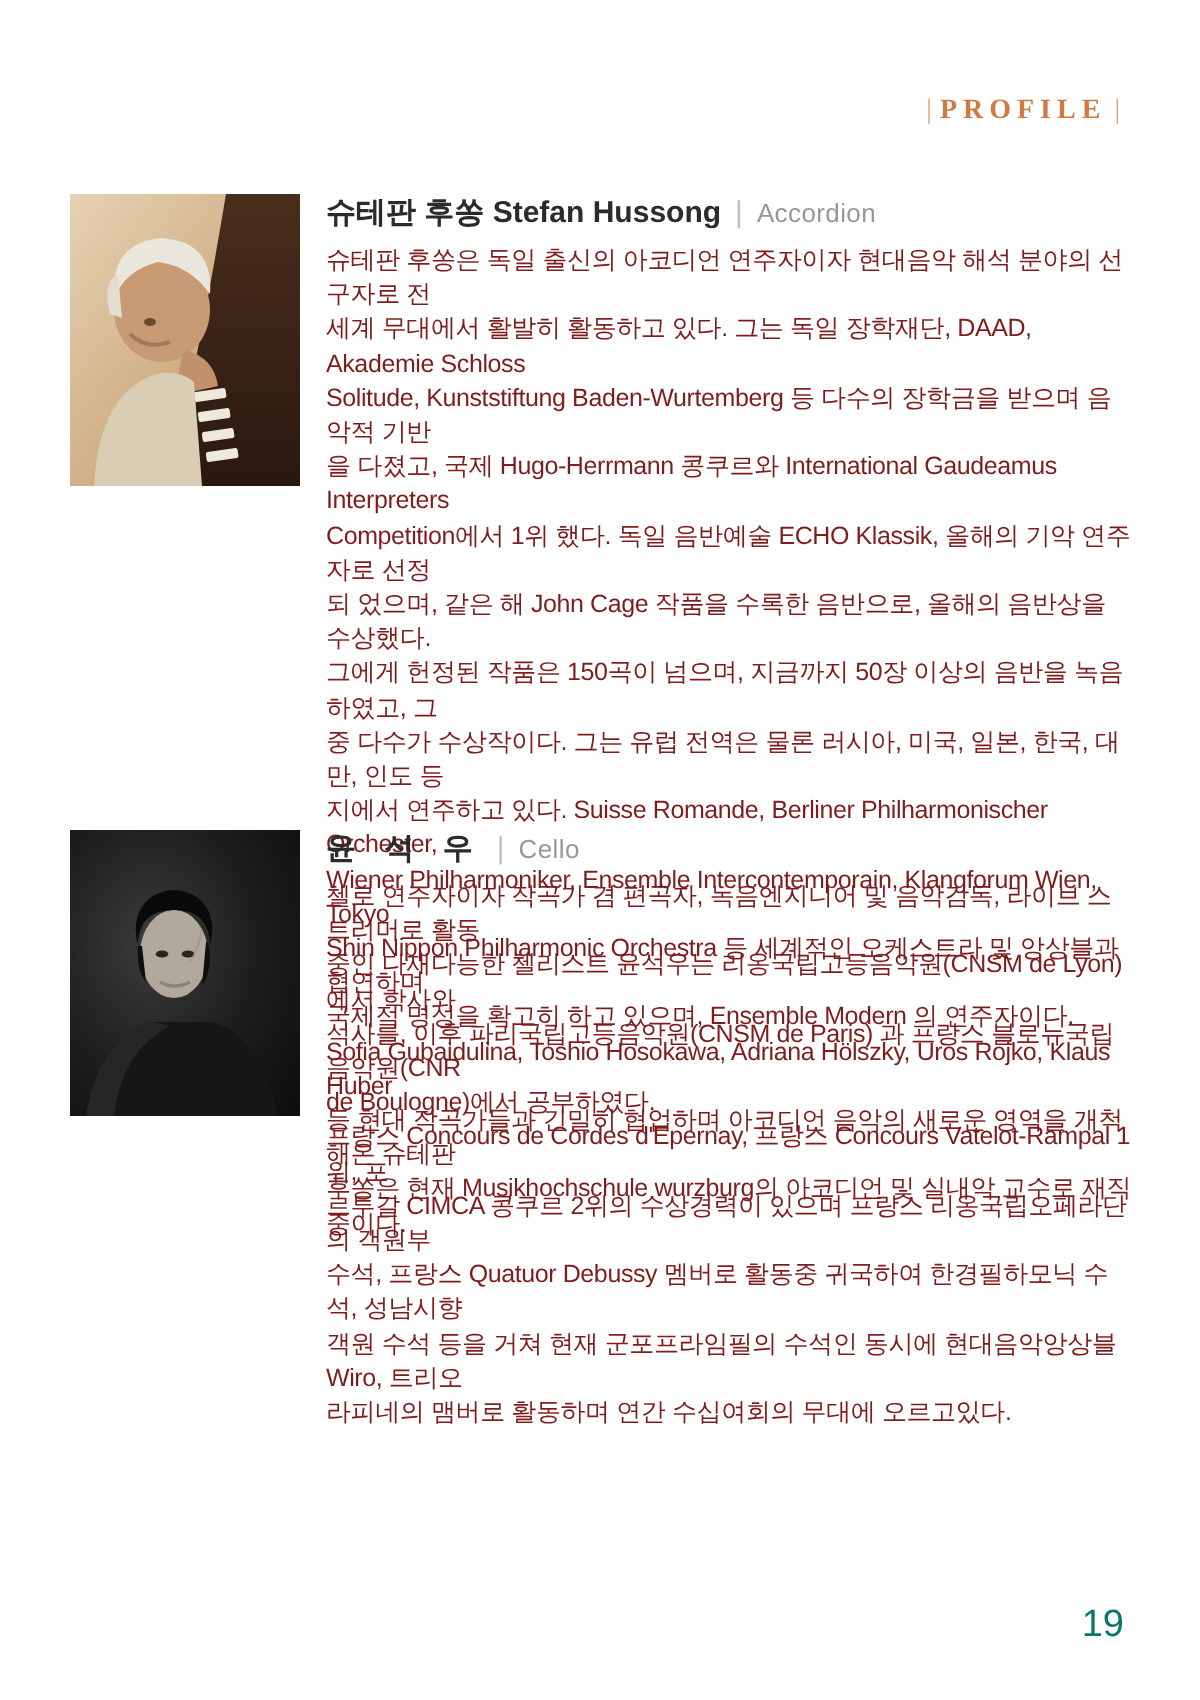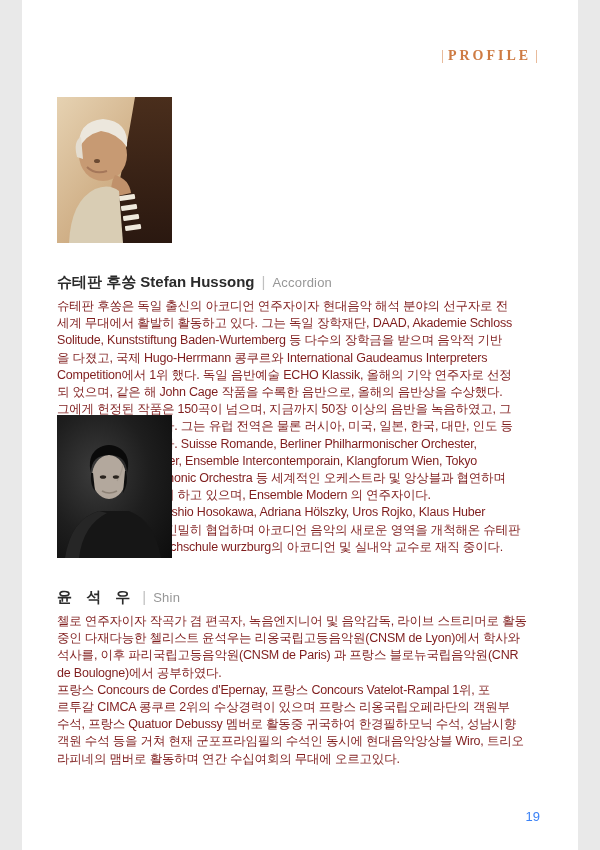--- a/index.html
+++ b/index.html
@@ -1,35 +1,35 @@
 <!DOCTYPE html>
 <html><head>
 <meta charset="utf-8">
 <style>
   * { margin:0; padding:0; box-sizing:border-box; }
   html,body { background:#e9e9e9; }
   .page {
     position:relative;
-    width:556px; height:850px;
+    width:600px; height:850px;
     margin:0 auto;
     background:#ffffff;
     font-family:"Liberation Sans", sans-serif;
     overflow:hidden;
   }
   .profile-tag {
     position:absolute; top:48px; right:36px;
     font-family:"Liberation Serif", serif;
     font-size:14px; font-weight:bold;
     color:#CE7B43; letter-spacing:3px;
     white-space:nowrap;
   }
   .profile-tag .bar { color:#DFA277; font-weight:normal; padding:0 4px; letter-spacing:0; }
   .profile-section {
     position:absolute; left:35px; width:532px;
-    display:flex; gap:30px; align-items:flex-start;flex-direction:column;
+    display:flex; gap:13px; align-items:flex-start;
   }
   .section-1 { top:97px; }
   .section-2 { top:415px; }
   .photo { width:115px; flex:none; display:block; }
   .photo svg { display:block; }
   .content { flex:1; min-width:0; }
   .p-header {
     font-size:15px; font-weight:bold; color:#2b2b2b;
     margin-bottom:6px; white-space:nowrap;
   }
@@ -37,21 +37,21 @@
   .p-header .name-spaced { letter-spacing:5px; }
   .p-header .sep { color:#c0c0c0; font-weight:normal; margin:0 7px; }
   .p-header .instrument { color:#979797; font-weight:normal; font-size:13px; letter-spacing:0.2px; }
   .p-body {
     font-size:12.5px; color:#7f1d1d;
     line-height:17.2px; letter-spacing:-0.2px;
     white-space:pre-line;
   }
   .page-number {
     position:absolute; right:38px; bottom:26px;
-    font-size:13px; color:#3b82f6;margin-top:18px;
+    font-size:19px; color:#0f766e;margin-top:18px;
   }
 </style>
 </head>
 <body>
 
 <div class="page">
 
   <div class="profile-tag"><span class="bar">|</span><span>PROFILE</span><span class="bar">|</span></div>
 
   <div class="profile-section section-1">
@@ -122,21 +122,21 @@
         <path d="M52,40 Q34,40 34,58 Q30,42 40,34 Q52,26 64,34 Q74,42 70,58 Q70,40 52,40 Z" fill="#0a0a0a"></path>
         <path d="M34,58 Q33,70 38,76 L36,58 Z" fill="#0f0f0f"></path>
         <path d="M69,56 Q72,68 66,78 L68,56 Z" fill="#0f0f0f"></path>
         <ellipse cx="46" cy="62" rx="3.2" ry="1.8" fill="#2a241f"></ellipse>
         <ellipse cx="59" cy="62" rx="3.2" ry="1.8" fill="#2a241f"></ellipse>
         <path d="M45,76 Q52,80 60,76" stroke="#8d8276" stroke-width="1.6" fill="none"></path>
         <path d="M60,66 Q64,60 66,50" stroke="#988d81" stroke-width="1.2" fill="none" opacity="0.5"></path>
       </svg>
     </div>
     <div class="content">
-      <div class="p-header"><span class="name-spaced">윤 석 우</span><span class="sep">|</span><span class="instrument">Shin</span></div>
+      <div class="p-header"><span class="name-spaced">윤 석 우</span><span class="sep">|</span><span class="instrument">Cello</span></div>
       <div class="p-body">첼로 연주자이자 작곡가 겸 편곡자, 녹음엔지니어 및 음악감독, 라이브 스트리머로 활동
 중인 다재다능한 첼리스트 윤석우는 리옹국립고등음악원(CNSM de Lyon)에서 학사와
 석사를, 이후 파리국립고등음악원(CNSM de Paris) 과 프랑스 블로뉴국립음악원(CNR
 de Boulogne)에서 공부하였다.
 프랑스 Concours de Cordes d'Epernay, 프랑스 Concours Vatelot-Rampal 1위, 포
 르투갈 CIMCA 콩쿠르 2위의 수상경력이 있으며  프랑스 리옹국립오페라단의 객원부
 수석, 프랑스 Quatuor Debussy 멤버로 활동중 귀국하여 한경필하모닉 수석, 성남시향
 객원 수석 등을 거쳐 현재 군포프라임필의 수석인 동시에 현대음악앙상블 Wiro, 트리오
 라피네의 맴버로 활동하며 연간 수십여회의 무대에 오르고있다.</div>
     </div>

